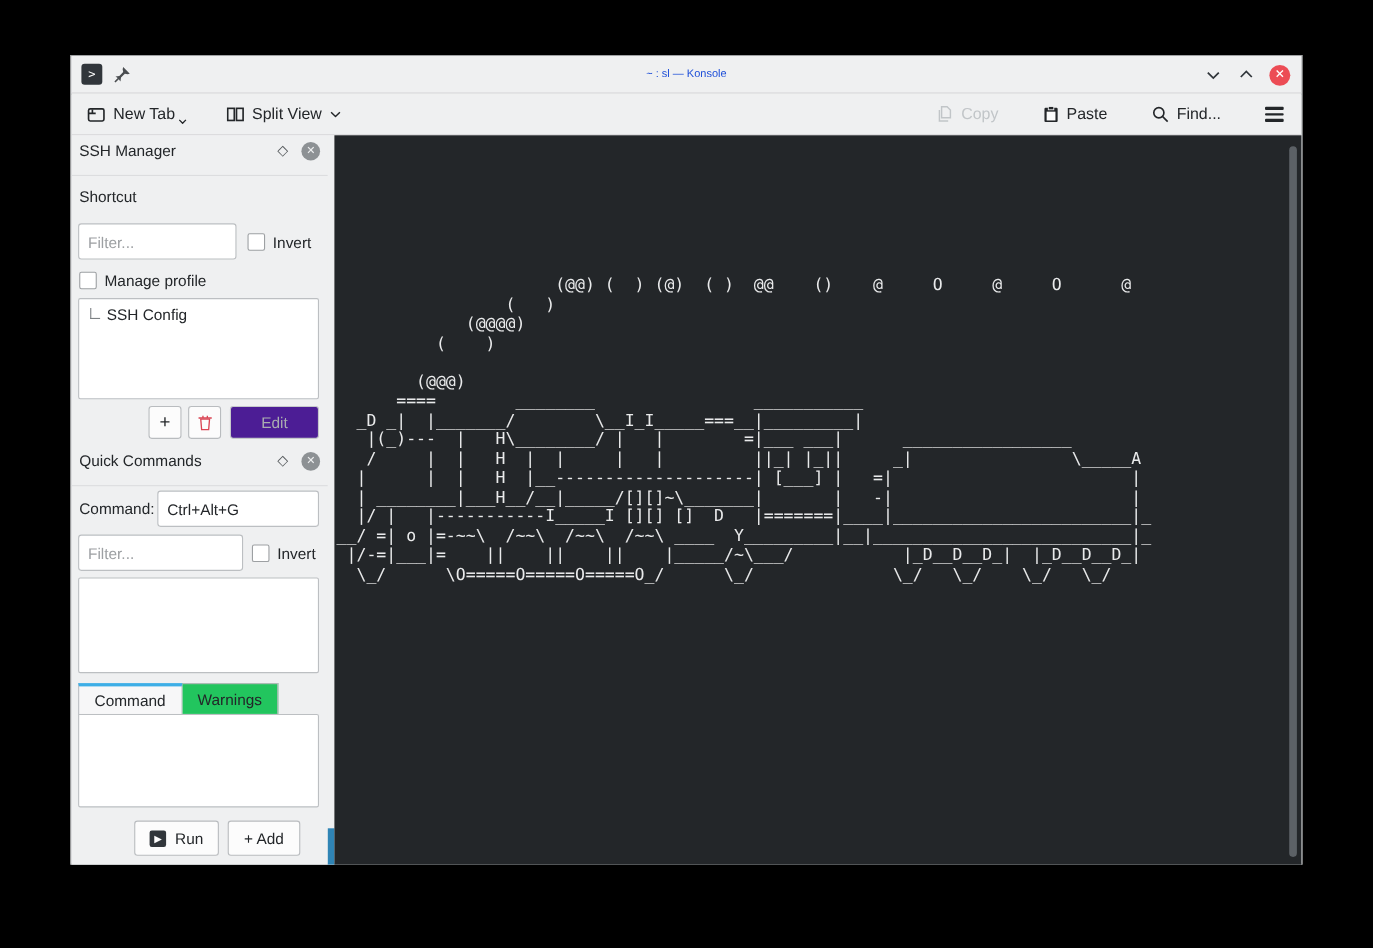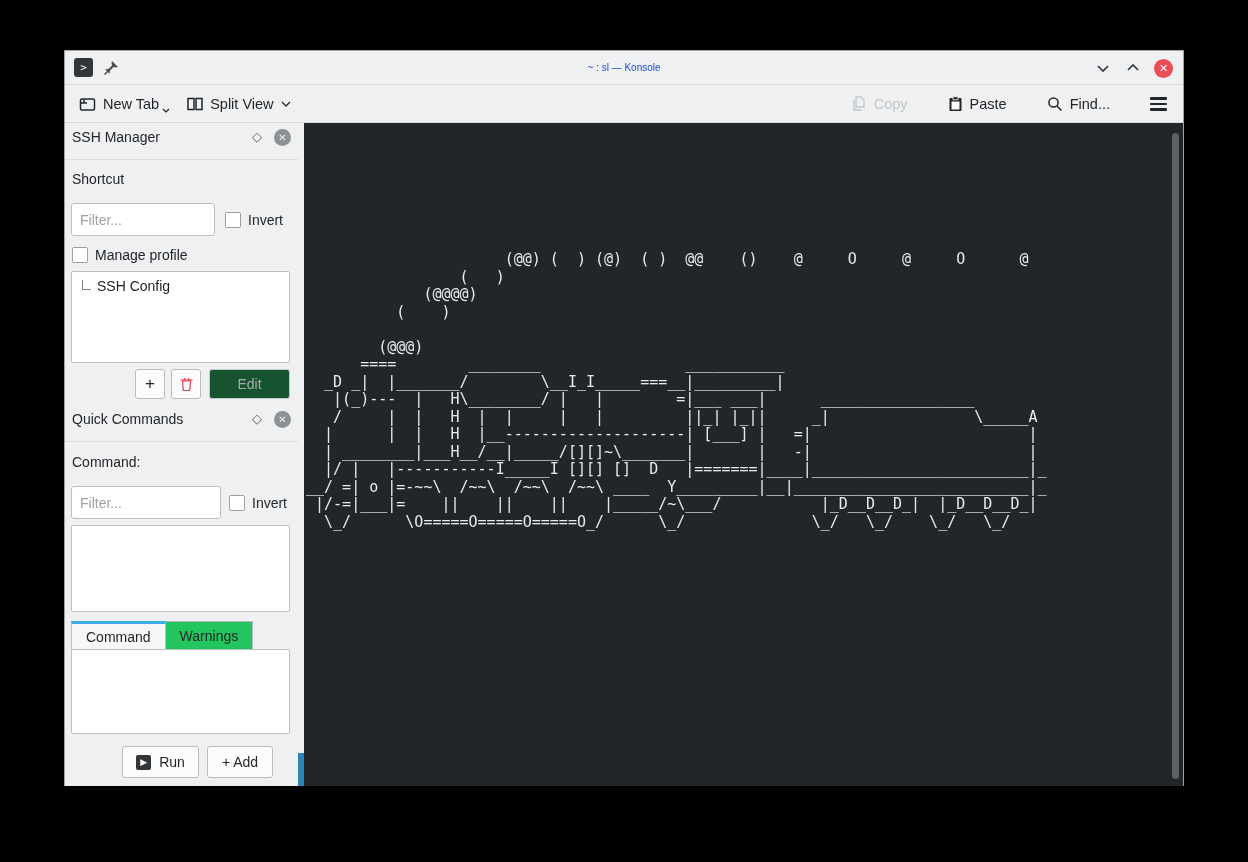--- a/index.html
+++ b/index.html
@@ -21,21 +21,21 @@
                   display:flex; align-items:center; gap:12px; }
   .win-btn { width:18px; height:18px; display:flex; align-items:center; justify-content:center; }
   .close-btn { width:19px; height:19px; border-radius:50%; background:#ec4c55;
                display:flex; align-items:center; justify-content:center;
                color:#fff; font-size:11px; line-height:1; }
   
   .toolbar { position:absolute; left:0; top:35px; width:100%; height:37px;
              background:#eff0f1; border-bottom:1px solid #d7d8d9;
              display:flex; align-items:center; font-size:14.5px; color:#232629; }
   .tool-item { display:flex; align-items:center; gap:7px; padding:0 8px; cursor:default; }
-  .tool-left { display:flex; align-items:center; margin-left:6px; gap:1px; }
+  .tool-left { display:flex; align-items:center; margin-left:6px; gap:20px; }
   .tool-right { position:absolute; right:8px; display:flex; align-items:center; gap:24px; }
   .disabled { color:#c1c5c8; }
   .tiny-caret { margin-left:-4px; margin-top:12px; }
   .hamburger { display:flex; flex-direction:column; gap:3px; padding:0 8px; }
   .hamburger span { display:block; width:17px; height:2.4px; background:#232629; border-radius:1px; }
   
   .content { position:absolute; left:0; top:72px; width:1118px; height:663px; display:flex; }
   .sidebar { width:233px; height:100%; background:#eff0f1; position:relative;
              font-size:14px; color:#232629; }
   .splitter { width:6px; height:100%; background:#eff0f1; position:relative; }
@@ -56,21 +56,21 @@
   .hline { border:none; border-top:1px solid #dcdddf; margin:3px 0 0 0; }
   .field { background:#fff; border:1px solid #bcbfc2; border-radius:3px;
            font-size:14px; color:#232629; padding:0 8px;
            font-family:"Liberation Sans", sans-serif; }
   .field::placeholder { color:#9da0a3; }
   .cb { display:inline-block; width:16px; height:16px; background:#fff;
         border:1px solid #9da0a3; border-radius:2px; vertical-align:middle; }
   .btn { background:#fcfcfc; border:1px solid #b9bcbf; border-radius:3px;
          font-size:14px; color:#232629; display:flex; align-items:center;
          justify-content:center; gap:8px; }
-  .btn.disabled { background:#14532d; color:#aaadb0; border-color:#c6c9cb; }
+  .btn.disabled { background:#4c1d95; color:#aaadb0; border-color:#c6c9cb; }
   .tree-box { position:absolute; left:6px; width:219px; background:#fff;
               border:1px solid #bcbfc2; border-radius:2px; }
   .tree-item { display:flex; align-items:flex-start; padding:6px 4px 0 10px;text-align:center; }
   .tree-corner { width:9px; height:10px; border-left:1px solid #7d8184;
                  border-bottom:1px solid #7d8184; margin:2px 6px 0 0; }
   .tabs { position:absolute; left:6px; display:flex; }
   .tab { height:28px; display:flex; align-items:center; padding:0 14px; font-size:14px; }
   .tab.active { background:#f7f7f8; border:1px solid #bcbfc2; border-bottom:none;
                 border-top:3px solid #3daee6; }
   .tab.inactive { background:#22c55e; border:1px solid #b8babd; border-left:none;
@@ -200,20 +200,21 @@
       </div>
 
       <div class="abs" style="left:0; top:282px; width:233px;">
         <div class="panel-header">
           <span class="panel-title">Quick Commands</span>
           <span class="diamond">◇</span>
           <span class="circle-x">✕</span>
         </div>
         <hr class="hline">
         <span class="abs" style="left:7px; top:49px;">Command:</span>
+        <input class="field abs" style="left: 78px; top: 41px; width: 147px; height: 33px;" value="Ctrl+Alt+G">
         <input class="field abs" style="left: 6px; top: 81px; width: 150px; height: 33px;" placeholder="Filter...">
         <span class="cb abs" style="left:164px; top:90px;"></span>
         <span class="abs" style="left:187px; top:90px;">Invert</span>
         <div class="tree-box" style="top:120px; height:87px;"></div>
         <div class="tabs" style="top:216px;">
           <div class="tab active">
             <span>Command</span>
           </div>
           <div class="tab inactive">
             <span>Warnings</span>

